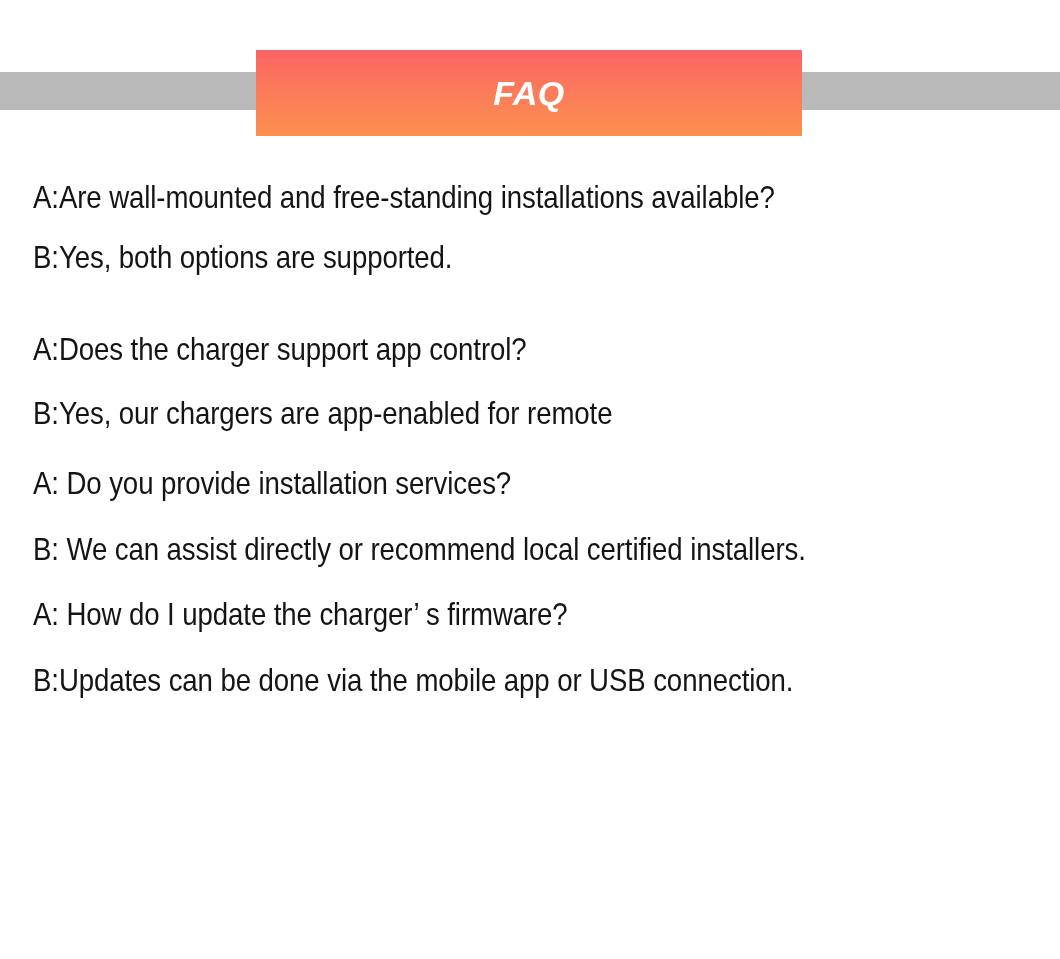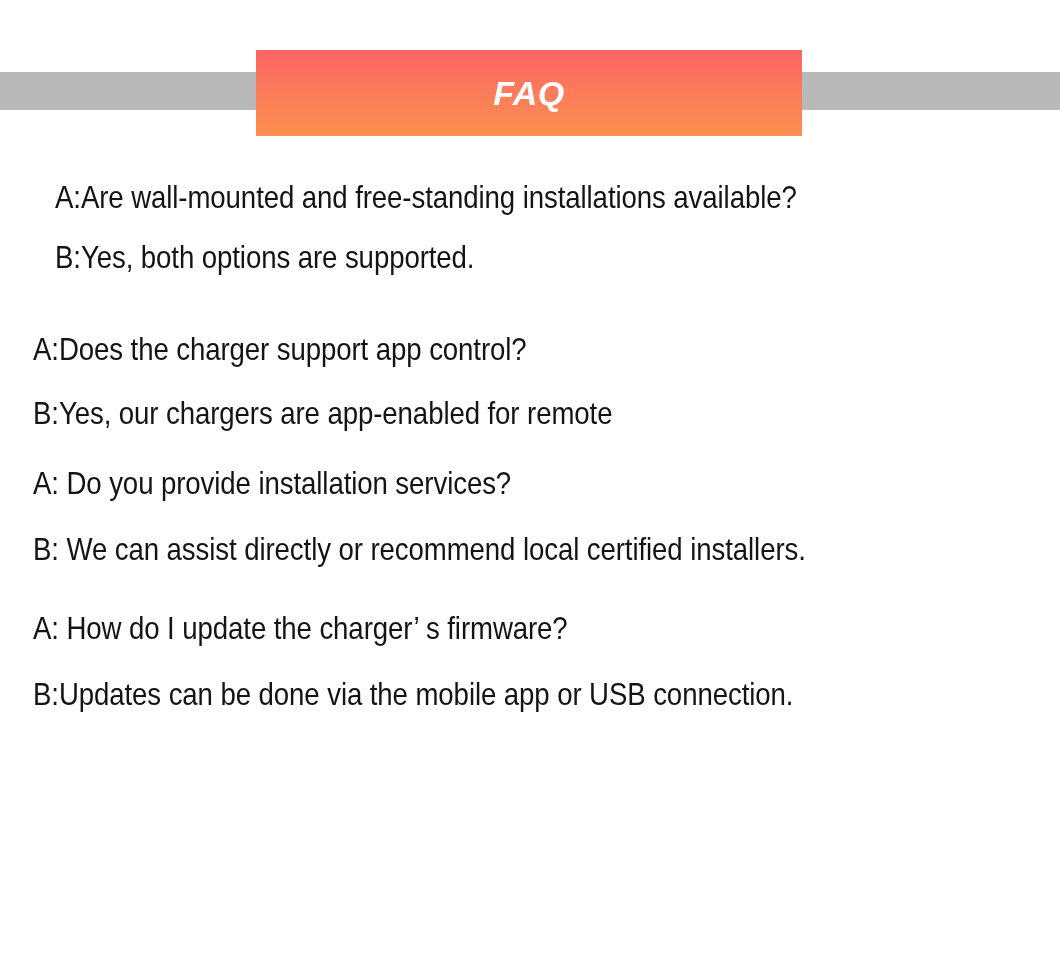--- a/index.html
+++ b/index.html
@@ -64,26 +64,26 @@
     color: #141414;
     font-size: 30.5px;
     font-weight: 500;
     line-height: 1.44;
     font-family: "Liberation Sans Narrow", "Liberation Sans", "DejaVu Sans", sans-serif;
     transform: scaleX(0.905);
     transform-origin: left center;
     white-space: pre-wrap;
     letter-spacing: -0.1px;
   }
-  .group-1 { margin-bottom: 48px; margin-left: 22px; }
+  .group-1 { margin-bottom: 48px; }
   .group-1 .qa-line.q { max-width: 980px; }
   .group-2 { margin-bottom: 26px; }
   .group-2 .qa-line { margin-bottom: 20px; }
   .group-2 .qa-line:last-child { margin-bottom: 0; }
-  .group-3 { margin-bottom: 36px; }
+  .group-3 { margin-bottom: 22px; }
   .group-3 .qa-line { margin-bottom: 22px; }
   .group-3 .qa-line:last-child { margin-bottom: 0; }
   .group-4 .qa-line { margin-bottom: 22px; }
   .group-4 .qa-line:last-child { margin-bottom: 0; }
   .group-1 .qa-line.a { margin-bottom: 16px; }
   .wrap-2 { max-width: 990px; }
 </style>
 </head>
 <body>
 

